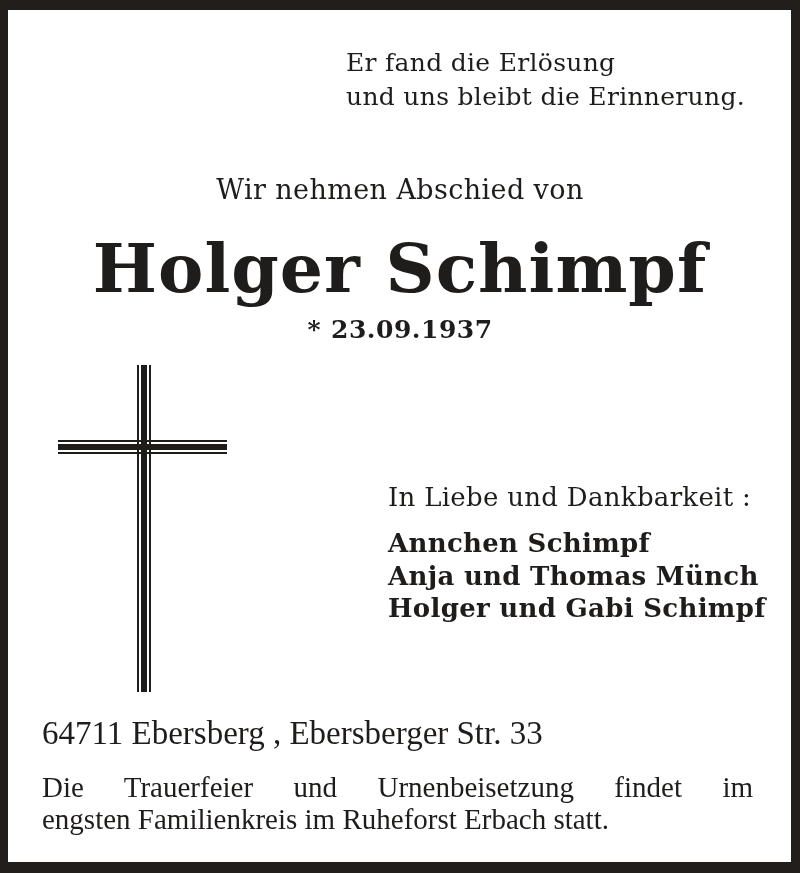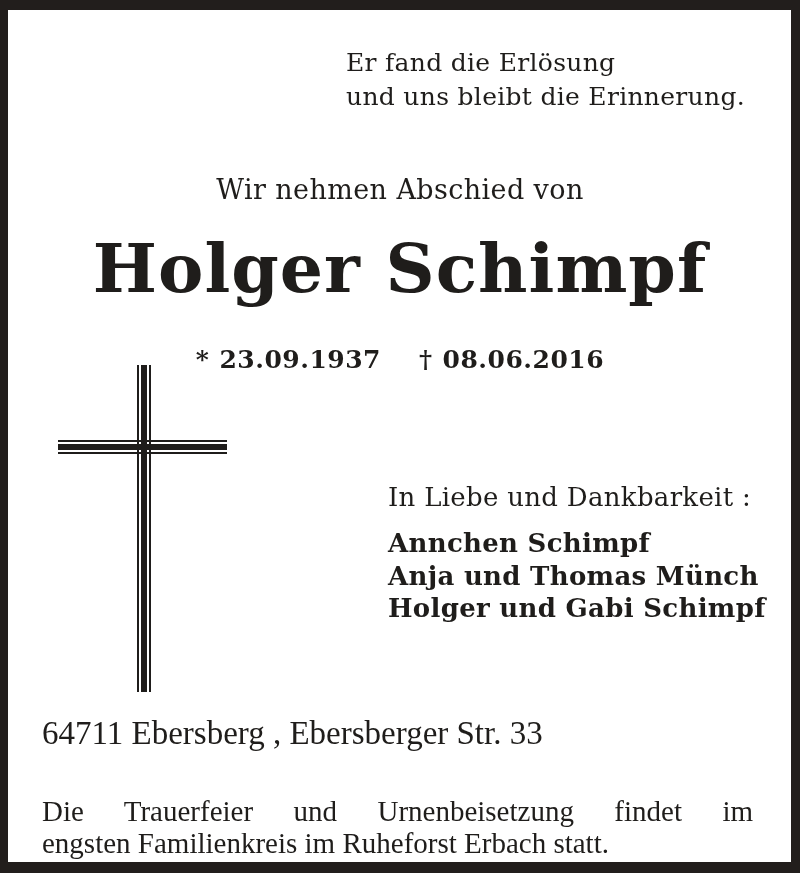--- a/index.html
+++ b/index.html
@@ -64,21 +64,20 @@
     position:absolute;
     left:0;
     right:0;
     top:315px;
     display:flex;
     justify-content:center;
     gap:38px;
     font-size:25px;
     font-weight:bold;
     letter-spacing:0.5px;
-    margin-top:30px;
   }
   .dates .sym{margin-right:10px;}
   
   .cross{
     position:absolute;
     left:58px;
     top:365px;
     width:169px;
     height:327px;
   }
@@ -137,21 +136,20 @@
     left:42px;
     top:771px;
     width:711px;
     font-family:"Liberation Serif", serif;
     font-size:29px;
     line-height:32px;
   }
   .funeral .justified{
     text-align:justify;
     text-align-last:justify;
-    margin-top:24px;
   }
   .funeral .plain{
     text-align:left;
     white-space:nowrap;
   }
 </style>
 </head>
 <body>
 
 <div class="page">
@@ -163,23 +161,20 @@
   </div>
 
   <div class="intro">Wir nehmen Abschied von</div>
 
   <div class="deceased-name">Holger Schimpf</div>
 
   <div class="dates">
     <span>
       <span class="sym">*</span><span>23.09.1937</span>
     </span>
-    <span>
-      <span class="sym">†</span><span>08.06.2016</span>
-    </span>
   </div>
 
   <div class="cross">
     <div class="h-bar"></div>
     <div class="v-bar"></div>
   </div>
 
   <div class="thanks-label">In Liebe und Dankbarkeit :</div>
 
   <div class="mourners">

